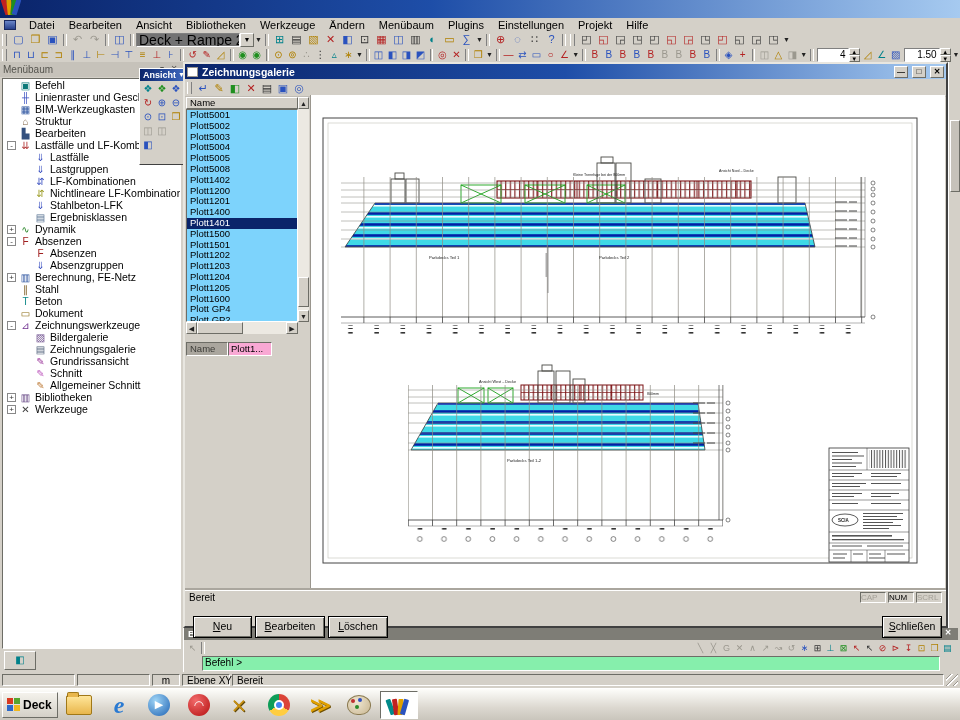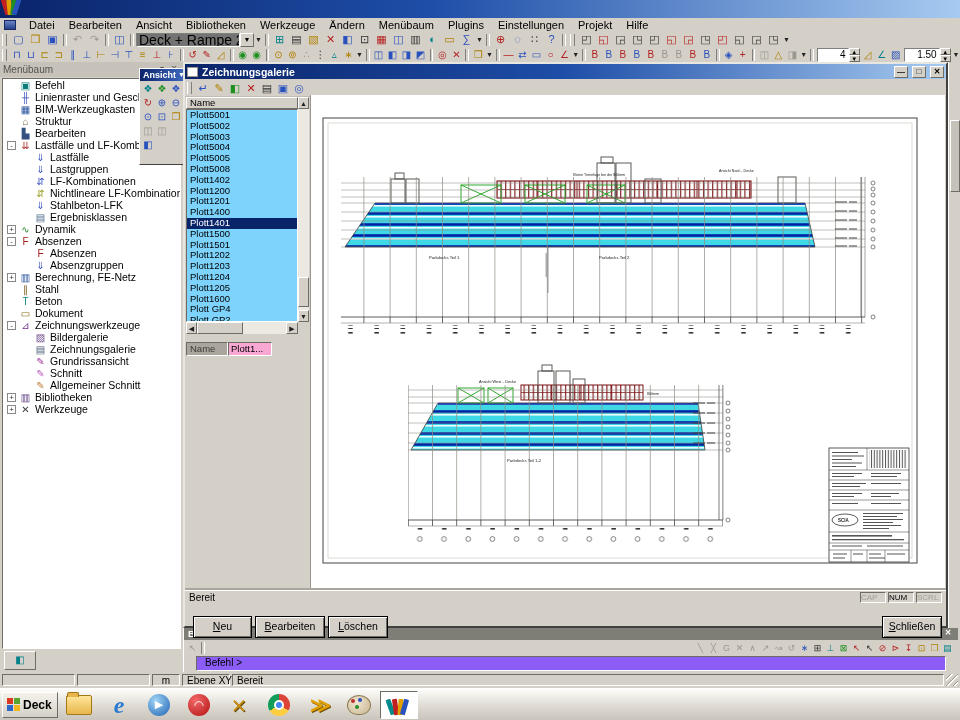--- a/index.html
+++ b/index.html
@@ -104,22 +104,22 @@
   #right-strip{left:948px;top:62px;width:12px;height:610px;background:#d4d0c8;border-left:1px solid #fff}
   #right-thumb{left:950px;top:120px;width:8px;height:70px;background:#c6c2ba;border:1px solid;border-color:#fff #6d6d66 #6d6d66 #fff}
   
   #cmd{left:183px;top:628px;width:775px;height:44px;background:#d4d0c8;box-sizing:border-box;border-left:1px solid #fff}
   #cmd-title{height:12px;background:#7e7d76;color:#fff;font-size:9.5px;font-weight:bold;line-height:12px;
     padding:0 4px;display:flex}
   #cmd-title .sp{flex:1}
   #cmd-icons{height:16px;display:flex;align-items:center}
   #cmd-icons .sp{flex:1}
   #cmd-icons .ticon{width:13px;height:13px;line-height:13px;font-size:9px}
-  #cmd-input{margin:0 12px;height:13px;background:#8b5cf6;border:1px solid;border-color:#6d6d66 #fff #fff #6d6d66;
-    font-size:10px;line-height:12px;padding-left:8px}
+  #cmd-input{margin:0 18px;height:13px;background:#86efac;border:1px solid;border-color:#6d6d66 #fff #fff #6d6d66;
+    font-size:10px;line-height:12px;padding-left:2px}
   
   #statusbar{left:0;top:672px;width:960px;height:16px;background:#d4d0c8;display:flex;align-items:center;padding:0 2px;box-sizing:border-box}
   .scell{height:12px;border:1px solid;border-color:#6d6d66 #fff #fff #6d6d66;font-size:10px;line-height:11px;
     padding:0 4px;margin-right:2px;box-sizing:border-box;white-space:nowrap}
   .grip-dots{width:12px;height:12px;background:repeating-linear-gradient(135deg,transparent 0 3px,#9a968e 3px 4px,#fff 4px 5px)}
   
   #taskbar{left:0;top:688px;width:960px;height:32px;background:linear-gradient(#fdfdfa,#dcd8d0 60%,#c9c5bc);
     border-top:1px solid #fff;display:flex;align-items:center;gap:2px;padding:0 2px;box-sizing:border-box}
   #start-btn{width:56px;height:26px;background:linear-gradient(#f4f2ec,#d4d0c8);border:1px solid;
     border-color:#fff #6d6d66 #6d6d66 #fff;display:flex;align-items:center;gap:3px;padding-left:4px;

